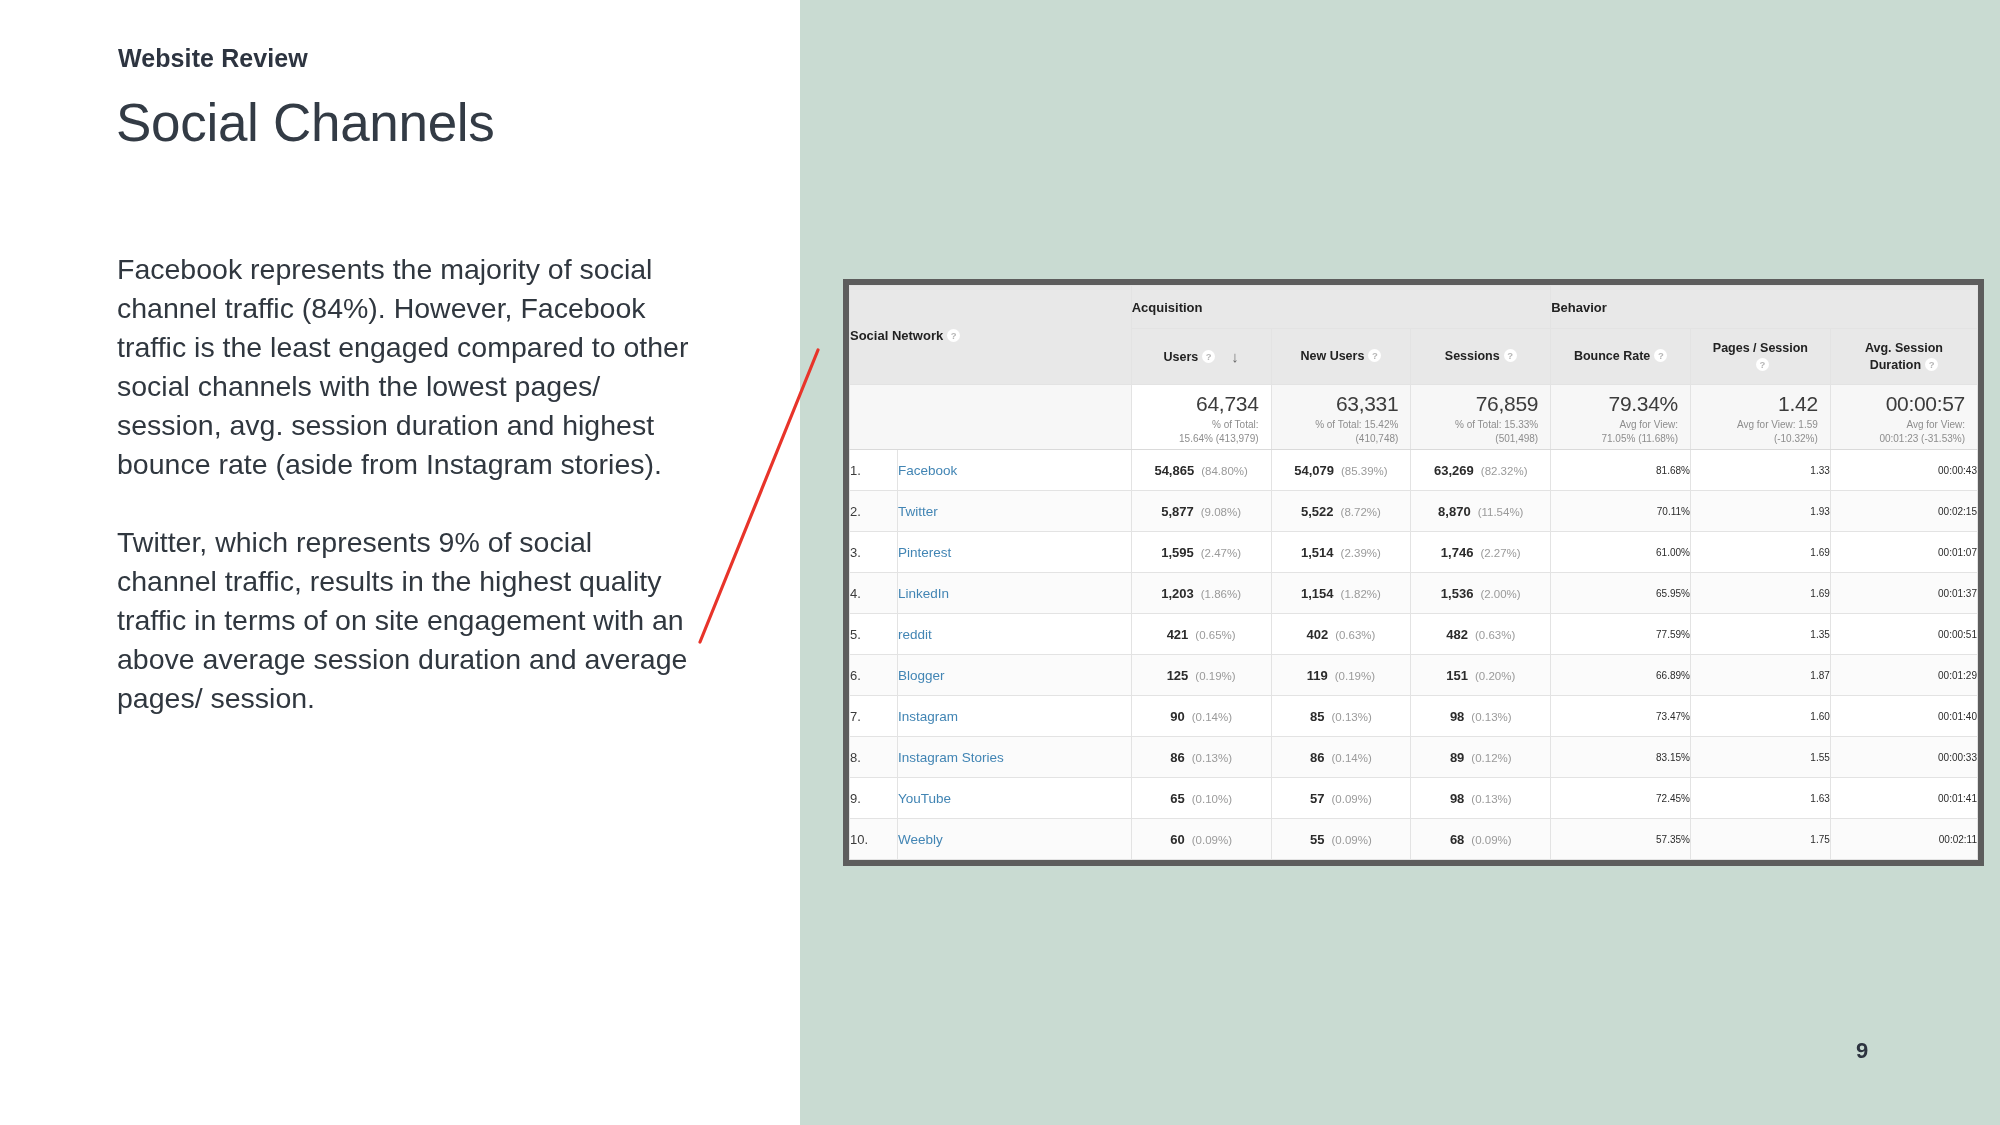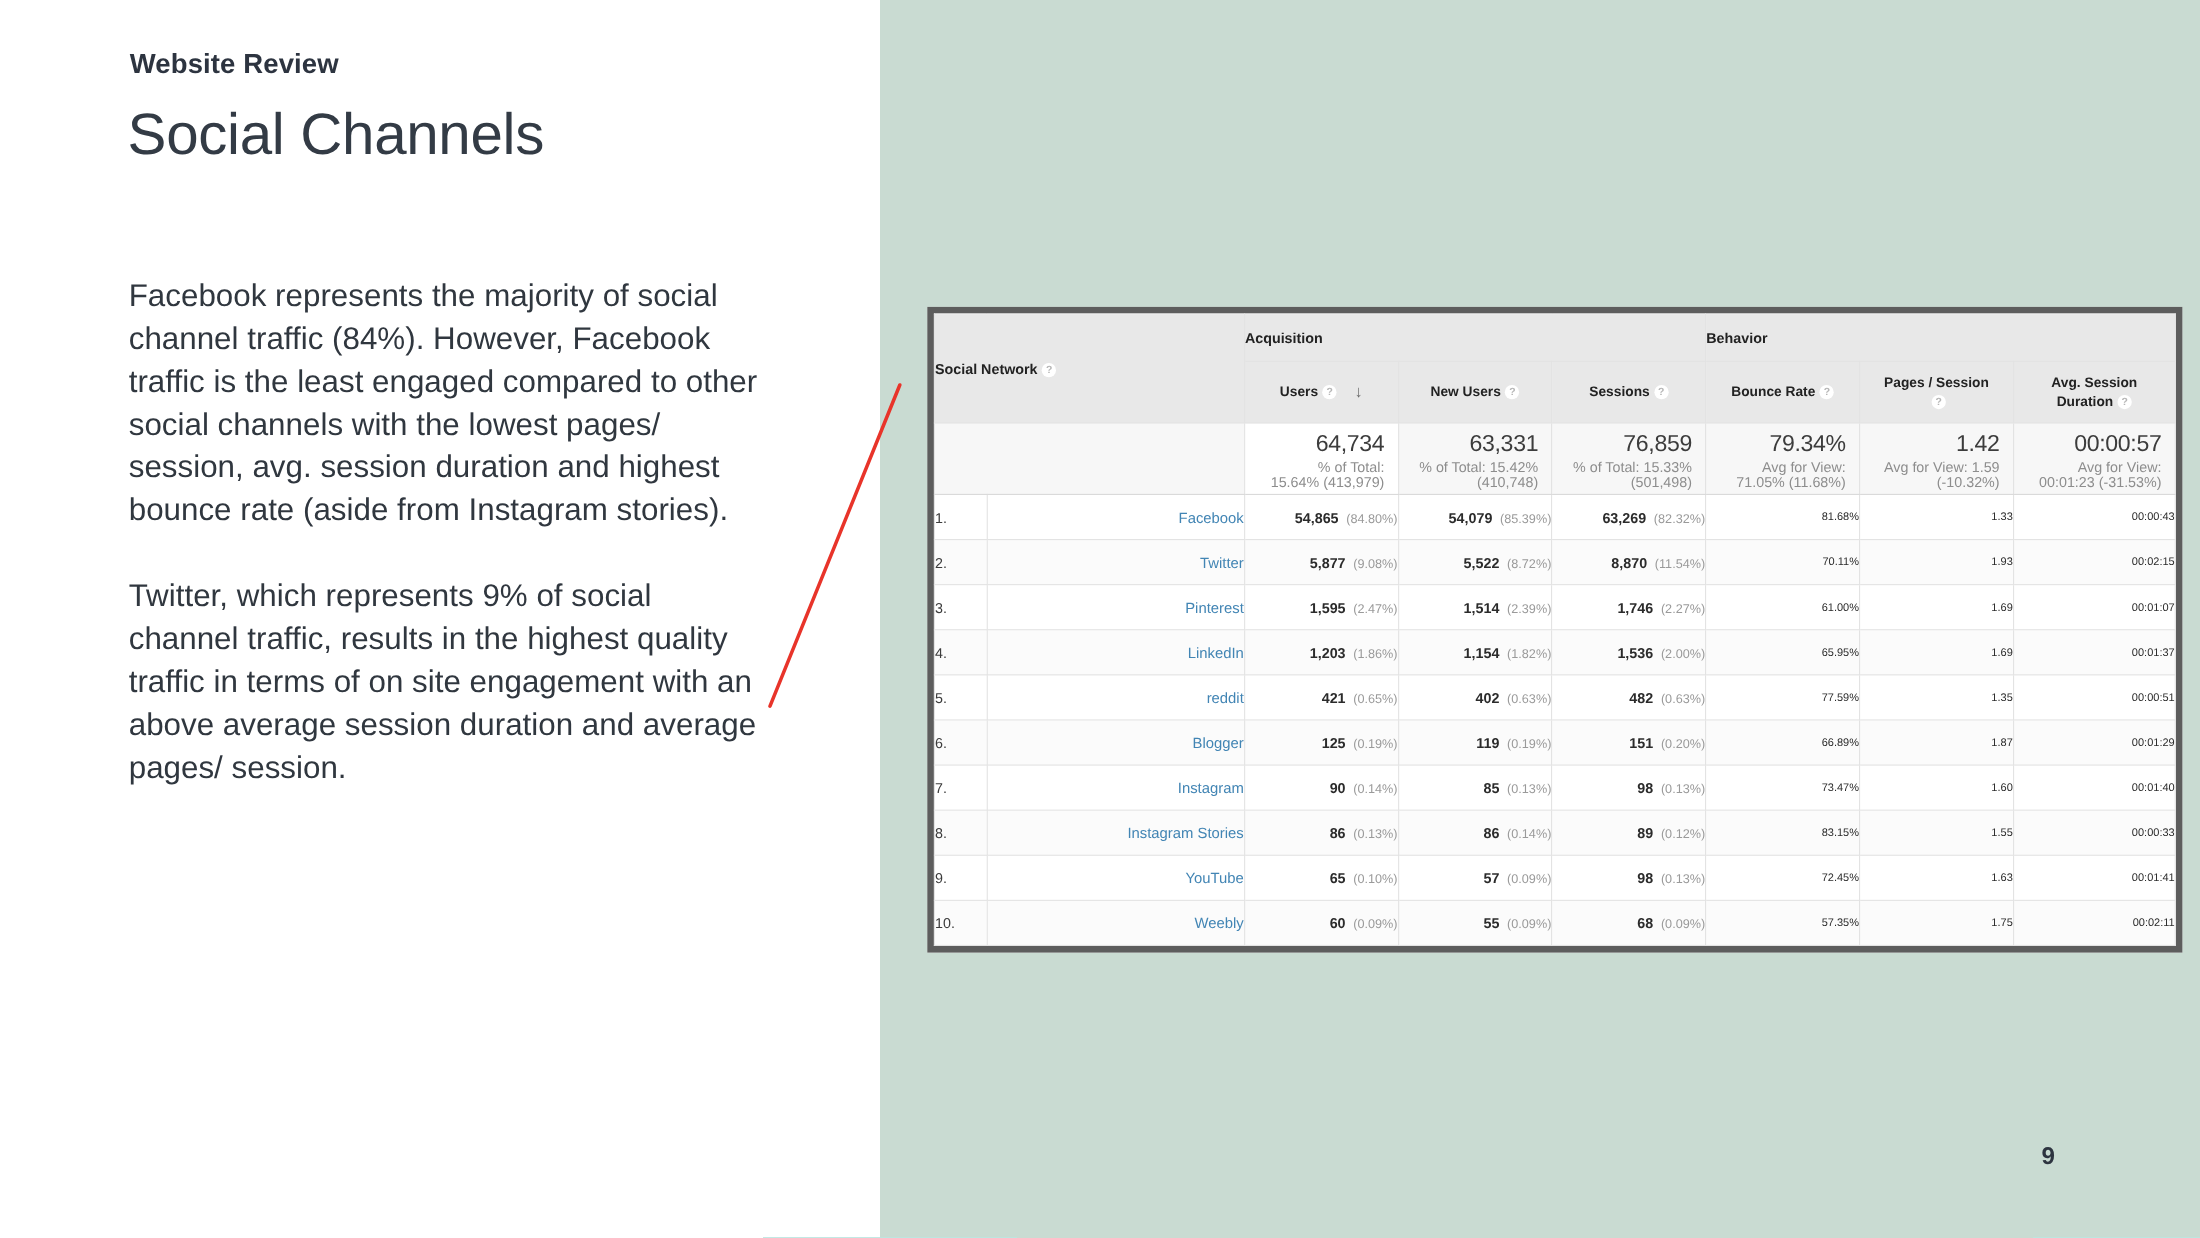--- a/index.html
+++ b/index.html
@@ -175,50 +175,50 @@
   .big-num {
     display: block;
     font-size: 21px;
     font-weight: 400;
     color: #3c3c3c;
     line-height: 27px;
     letter-spacing: -0.3px;
   }
   .sub-note {
     display: block;
-    font-size: 13px;
+    font-size: 10px;
     color: #8d8d8d;
     line-height: 13px;
     margin-top: 1px;
   }
 
   
   tr.data td { height: 40px; background: #ffffff; }
   tr.data:nth-child(even) td { background: #fbfbfb; }
   td.idx {
     text-align: left;
     padding-left: 20px;
     width: 46px;
     color: #3c3c3c;
     font-size: 13px;
     border-right: none;
   }
   td.name {
-    text-align: right;
+    text-align: left;
     padding-left: 4px;
     border-left: none;
     border-right: 1px solid #e3e3e3;
   }
   td.name a {
     color: #4285b4;
     text-decoration: none;
     font-size: 13.5px;
   }
   td.num {
-    text-align: right;
+    text-align: center;
     padding-right: 10px;
     font-size: 13px;
     color: #2b2b2b;
   }
   .val { font-weight: bold; }
   .pct {
     color: #9a9a9a;
     font-weight: normal;
     font-size: 11.5px;
     margin-left: 7px;

